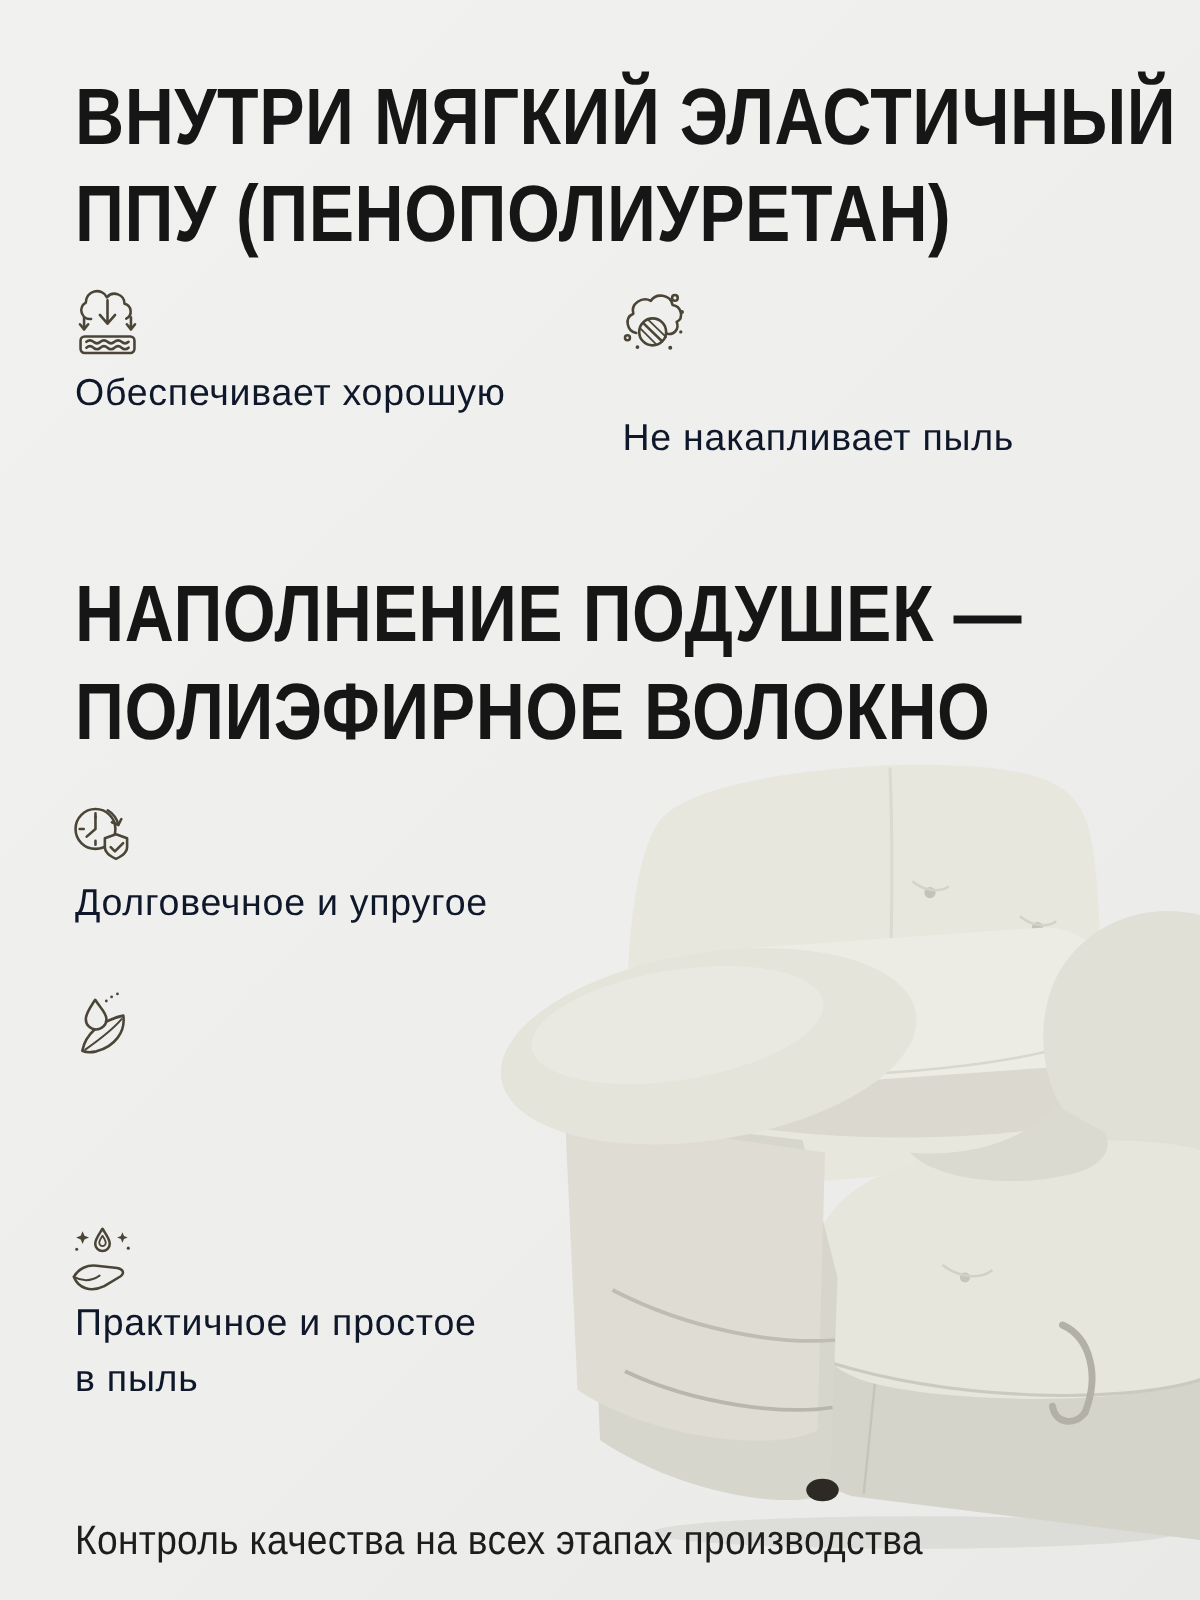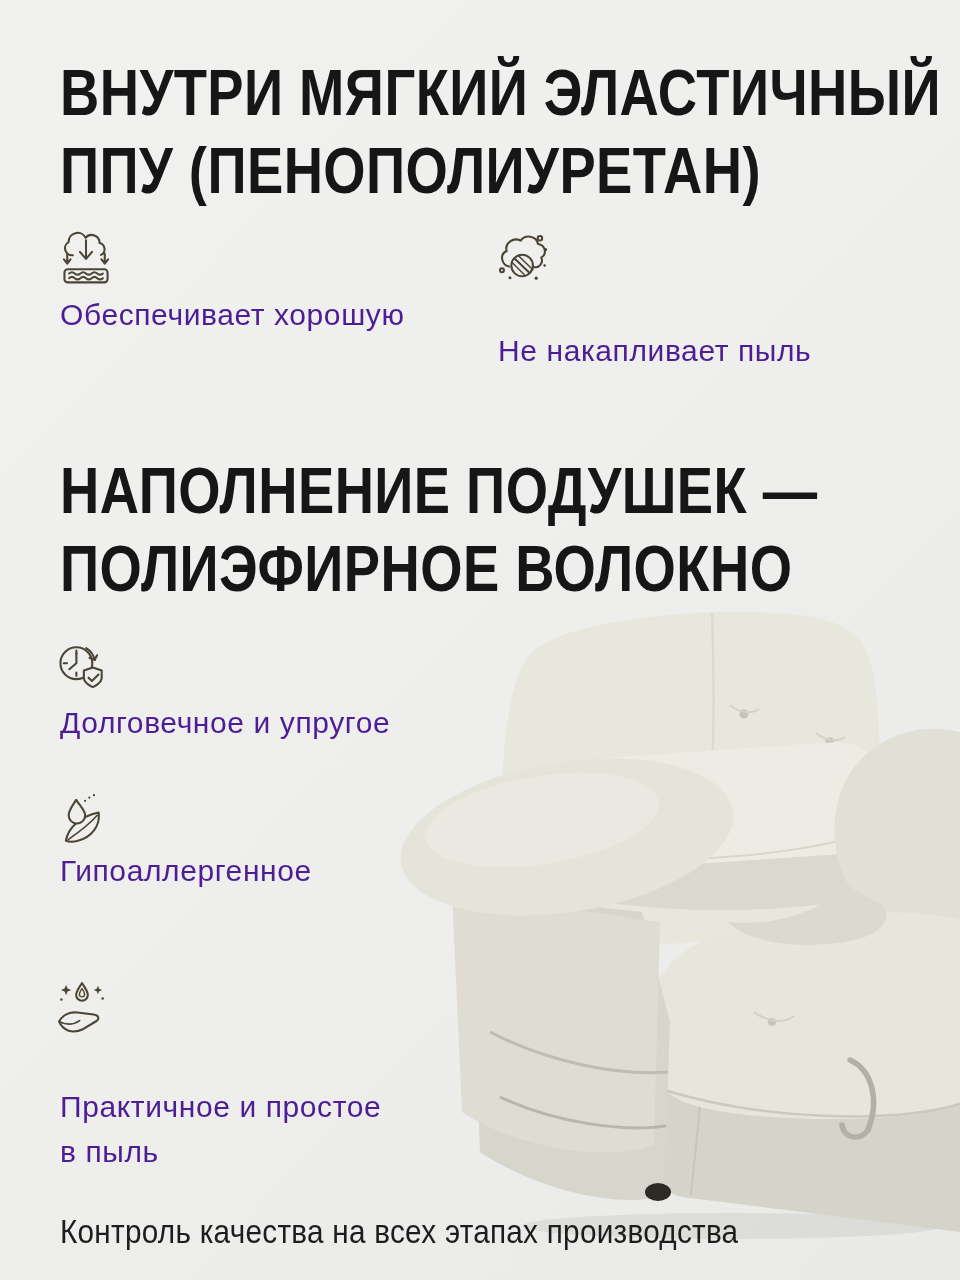--- a/index.html
+++ b/index.html
@@ -22,21 +22,21 @@
     transform:scaleX(0.85);
     transform-origin:left top;
     z-index:3;
   }
   .feature-icon { width:60px; height:60px; display:block; z-index:3; }
   .feature-text {
     font-size:30px;
     font-weight:400;
     line-height:45px;
     letter-spacing:0.6px;
-    color:#4c1d95;
+    color:#0f172a;
     white-space:nowrap;
     z-index:3;
   }
   .caption {
     font-size:33px;
     font-weight:400;
     line-height:40px;
     letter-spacing:0.3px;
     color:#1d1d1d;
     white-space:nowrap;
@@ -120,38 +120,38 @@
       <path d="M10.5,54 C13,40.5 25,28.5 45.5,24 C47.5,38 38,50.5 22.5,54.5 C18,55.5 13,55.2 10.5,54 Z"></path>
       <path d="M13,53 C23,46 35,37.5 44,27" stroke-width="1.7"></path>
       <path d="M21.5,10.5 C17,17.5 13.5,21.8 13.5,27 A8.8,8.8 0 0 0 31.1,27 C31.1,21.8 26,17.5 21.5,10.5 Z" fill="#eeeeec"></path>
       <circle cx="31" cy="11.5" r="1.2" fill="#4a4537" stroke="none"></circle>
       <circle cx="35.5" cy="8" r="1.2" fill="#4a4537" stroke="none"></circle>
       <circle cx="40.5" cy="5.5" r="1.2" fill="#4a4537" stroke="none"></circle>
     </g>
   </svg>
 </span>
 <p class="abs feature-text" style="left:60px; top:848px;">
-  <span>Гипоаллергенное</span><br>
+  <br>
 </p>
 
 <span class="abs feature-icon" style="left:52px; top:976px;">
   <svg viewBox="0 0 64 64" width="60" height="60">
     <g fill="none" stroke="#4a4537" stroke-width="2.2" stroke-linecap="round" stroke-linejoin="round">
       <path d="M32,7.5 C28.7,12.8 25.8,16.2 25.8,20.2 A6.2,6.2 0 0 0 38.2,20.2 C38.2,16.2 35.3,12.8 32,7.5 Z"></path>
       <path d="M32,13.5 C30.4,15.9 29.2,17.5 29.2,19.5 A2.8,2.8 0 0 0 34.8,19.5 C34.8,17.5 33.6,15.9 32,13.5 Z" stroke-width="1.5"></path>
       <path d="M15,9.5 L16.6,13.4 L20.5,15 L16.6,16.6 L15,20.5 L13.4,16.6 L9.5,15 L13.4,13.4 Z" fill="#4a4537" stroke="none"></path>
       <path d="M49,10.5 L50.3,13.7 L53.5,15 L50.3,16.3 L49,19.5 L47.7,16.3 L44.5,15 L47.7,13.7 Z" fill="#4a4537" stroke="none"></path>
       <circle cx="10" cy="25" r="1.3" fill="#4a4537" stroke="none"></circle>
       <circle cx="54" cy="24" r="1.3" fill="#4a4537" stroke="none"></circle>
       <path d="M7.5,48.5 C11.5,41.5 19,38 27,39 L44.5,41 C49.5,41.7 51,45.5 47.5,48 L33.5,56.5 C22,62 11.5,58.5 7.5,48.5 Z"></path>
       <path d="M7.5,48.5 C15,52.5 23,52 29.5,47.5" stroke-width="1.7"></path>
     </g>
   </svg>
 </span>
-<p class="abs feature-text" style="left:60px; top:1036px;margin-top:48px;">
+<p class="abs feature-text" style="left:60px; top:1036px;">
   <span>Практичное и простое</span><br>
   <span>в пыль</span>
 </p>
 
 <svg id="chair-illustration" class="abs" style="left:392px; top:592px;" width="568" height="660" viewBox="0 0 568 660">
 
   <ellipse cx="340" cy="634" rx="210" ry="13" fill="rgba(60,58,50,0.08)"></ellipse>
 
   <path d="M135,345 C100,315 102,100 138,62 C168,30 290,18 360,20 C440,22 465,35 476,62 C492,100 494,270 472,308 C450,345 185,368 135,345 Z" fill="#e8e7de"></path>
   <path d="M320,22 C323,100 321,180 318,240" stroke="#dbdad0" stroke-width="2.5" fill="none"></path>

